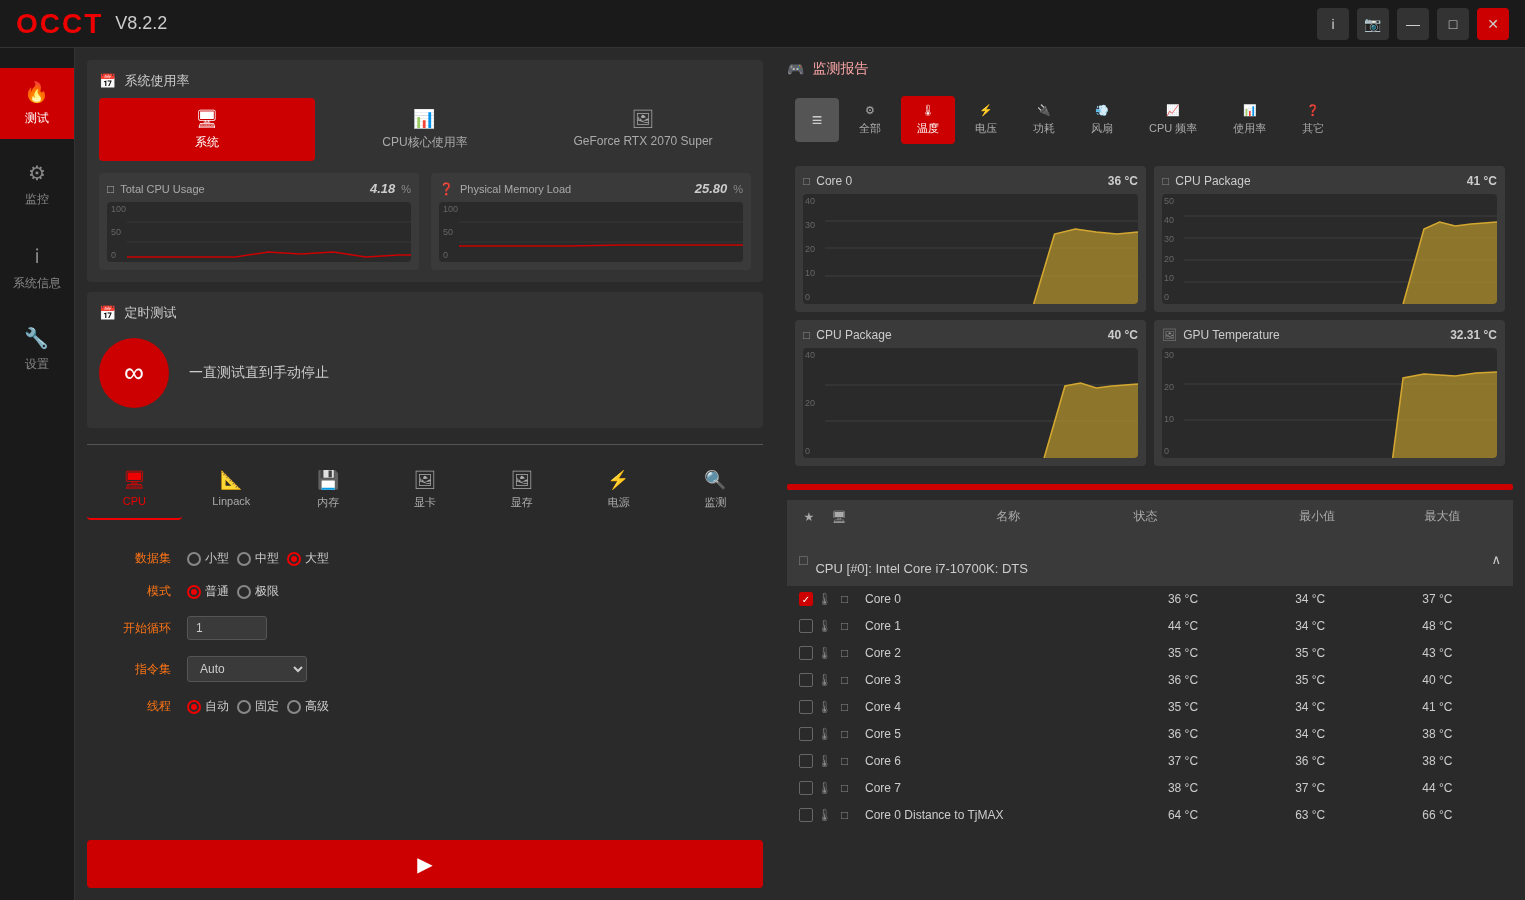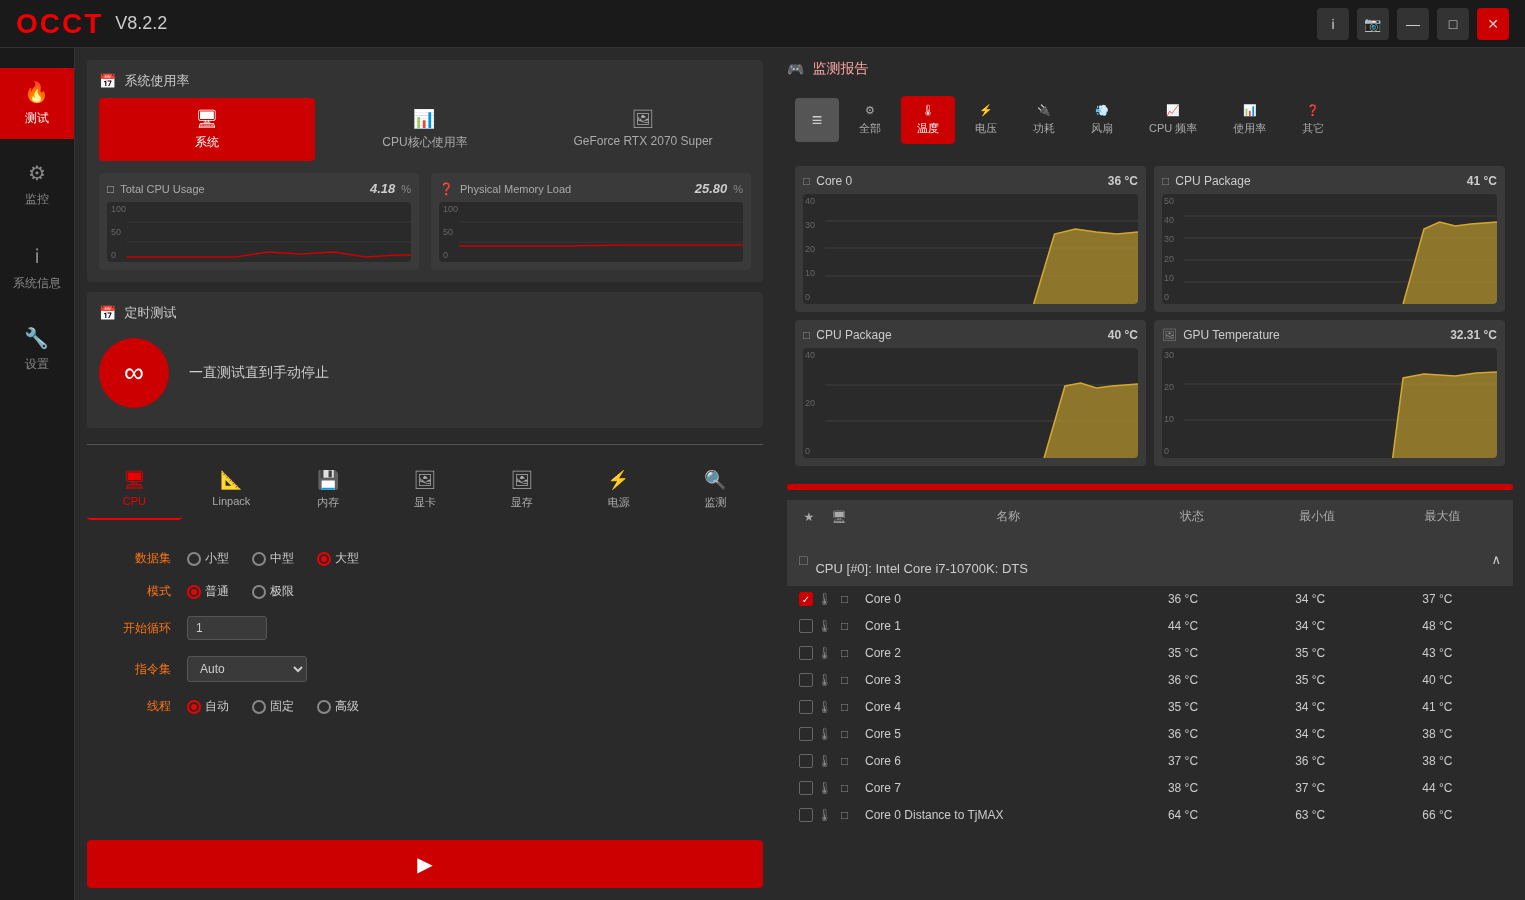--- a/index.html
+++ b/index.html
@@ -54,21 +54,21 @@
 
     
     .test-tabs { display: flex; gap: 2px; margin-bottom: 12px; }
     .test-tab { flex: 1; display: flex; flex-direction: column; align-items: center; padding: 8px 4px; cursor: pointer; color: #aaa; font-size: 11px; gap: 4px; border-radius: 4px; border-bottom: 2px solid transparent; }
     .test-tab.active { color: #e00; border-bottom-color: #e00; }
 
     
     .config-form { padding: 0 10px; }
     .form-row { display: flex; align-items: center; padding: 8px 0; }
     .form-label { width: 90px; font-size: 12px; color: #f97316; text-align: right; padding-right: 16px; }
-    .form-value { display: flex; gap: 23px; align-items: center; flex: 1; }
+    .form-value { display: flex; gap: 8px; align-items: center; flex: 1; }
     .radio-item { display: flex; align-items: center; gap: 4px; font-size: 12px; cursor: pointer; }
     .radio-circle { width: 14px; height: 14px; border-radius: 50%; border: 2px solid #888; display: flex; align-items: center; justify-content: center; }
     .radio-circle.selected { border-color: #e00; }
     .radio-circle.selected::after { content: ''; width: 6px; height: 6px; border-radius: 50%; background: #e00; }
     .text-input { background: #3a3a3a; border: 1px solid #555; color: #ccc; padding: 4px 8px; border-radius: 3px; font-size: 12px; width: 80px; }
     .select-input { background: #3a3a3a; border: 1px solid #555; color: #ccc; padding: 4px 8px; border-radius: 3px; font-size: 12px; width: 120px; }
 
     
     .start-btn { background: #c00; border: none; border-radius: 4px; height: 48px; width: 100%; display: flex; align-items: center; justify-content: center; cursor: pointer; margin-top: auto; }
     .start-icon { color: #fff; font-size: 20px; }
@@ -472,21 +472,21 @@
 
     <div style="height:6px;background:#c00;border-radius:2px;margin:0;"></div>
 
     <div class="table-section">
 
       <div class="table-header">
         <span style="width:20px;text-align:center;">★</span>
         <span style="width:24px;text-align:center;">🖥</span>
         <span style="flex:0 0 24px;"></span>
         <span style="flex:2;text-align:center;">名称</span>
-        <span style="flex:1;text-align:center;font-family:Liberation Mono, monospace;">状态</span>
+        <span style="flex:1;text-align:left;font-family:Liberation Mono, monospace;">状态</span>
         <span style="flex:1;text-align:center;">最小值</span>
         <span style="flex:1;text-align:center;">最大值</span>
       </div>
 
       <div class="table-body">
 
         <div class="table-group-header">
           <span style="font-size:14px;color:#888;">□</span>
           <span style="flex:1;margin-top:18px;">CPU [#0]: Intel Core i7-10700K: DTS</span>
           <span style="cursor:pointer;">∧</span>

